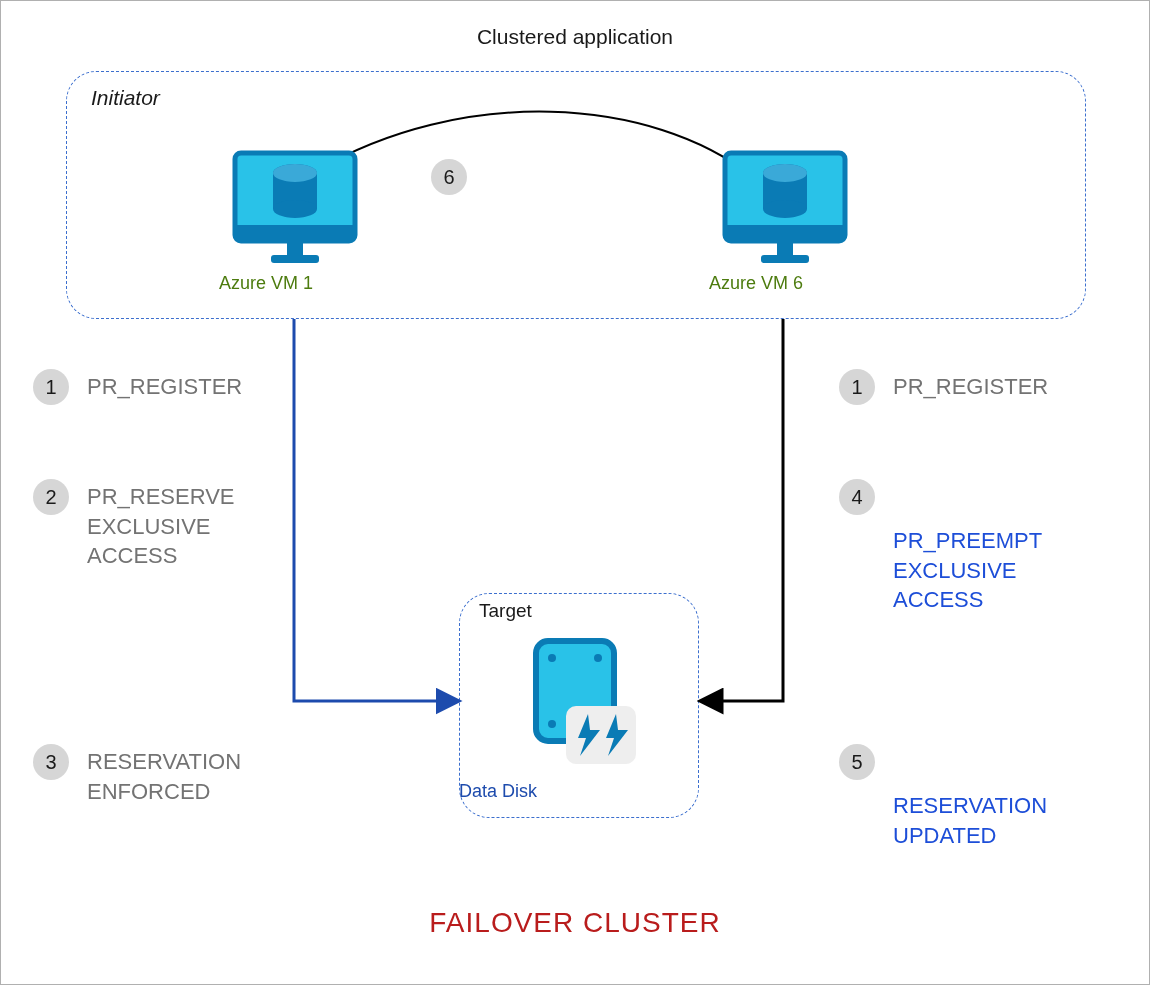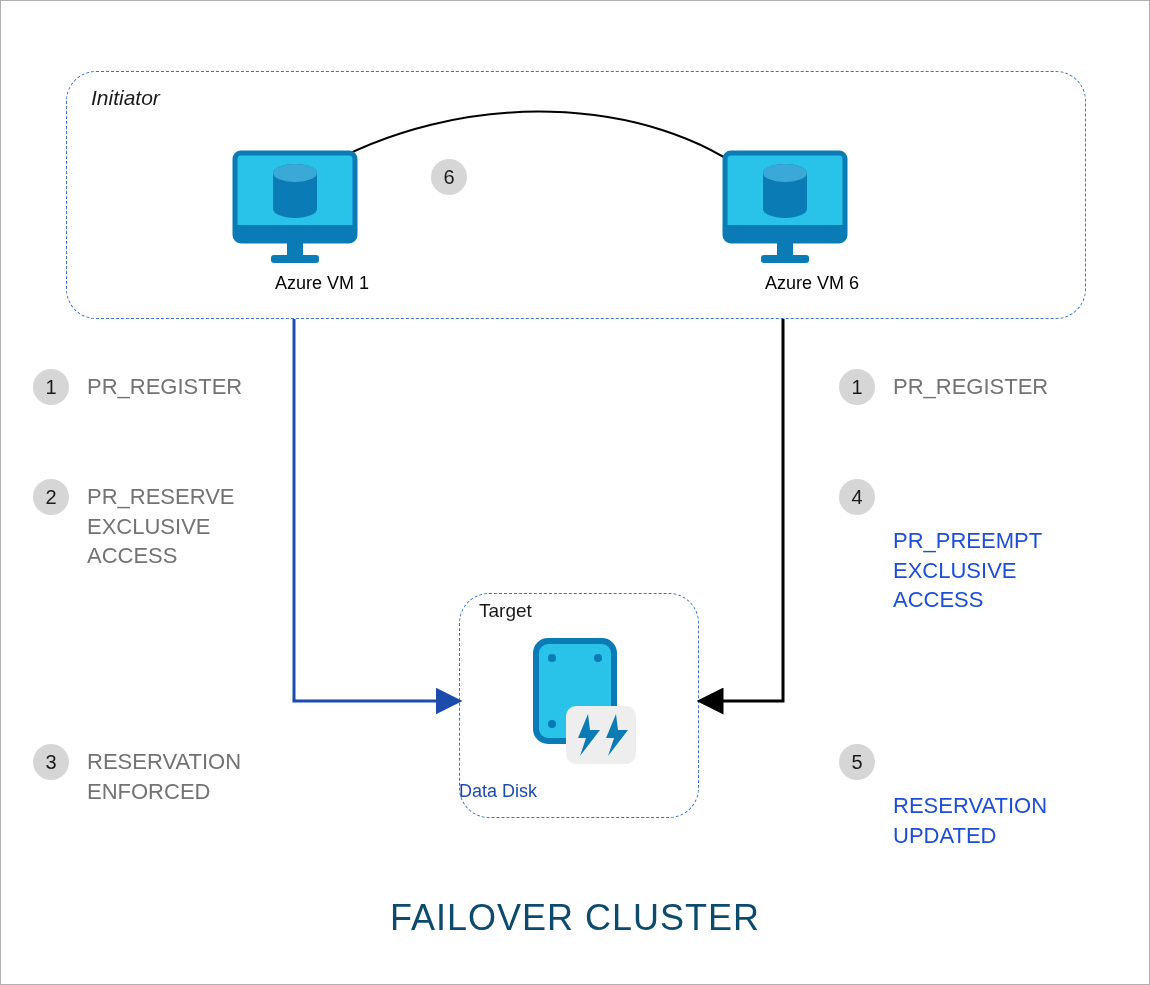--- a/index.html
+++ b/index.html
@@ -58,39 +58,39 @@
   .target-label {
     position: absolute;
     left: 478px;
     top: 599px;
     font-size: 19px;
     color: #1a1a1a;
   }
   .vm-label {
     position: absolute;
     font-size: 18px;
-    color: #000000;
-    text-align: right;
+    color: #4d7c0f;
+    text-align: left;
   }
   .datadisk-label {
     position: absolute;
     font-size: 18px;
     color: #1d4bad;
     left: 458px;
     width: 240px;
     top: 780px;
   }
   .footer-title {
     position: absolute;
     bottom: 45px;
     left: 0;
     width: 100%;
     text-align: center;
-    font-size: 36px;
-    color: #0c4a6e;
+    font-size: 28px;
+    color: #b91c1c;
     letter-spacing: 1px;
   }
   .step {
     position: absolute;
     display: flex;
     align-items: flex-start;
     gap: 18px;
   }
   .step .num {
     width: 36px;
@@ -120,20 +120,21 @@
   svg.deco {
     position: absolute;
     overflow: visible;
   }
 </style>
 </head>
 <body>
 
 <div class="canvas">
 
+  <div class="title-top">Clustered application</div>
 
   <div class="initiator-box"></div>
   <div class="initiator-label">Initiator</div>
 
   <div class="target-box"></div>
   <div class="target-label">Target</div>
 
   <svg class="deco" style="left:0; top:0;" width="1150" height="985">
     <defs>
       <marker id="arrow-blue" viewBox="0 0 12 12" refX="10" refY="6" markerWidth="9" markerHeight="9" orient="auto-start-reverse">

